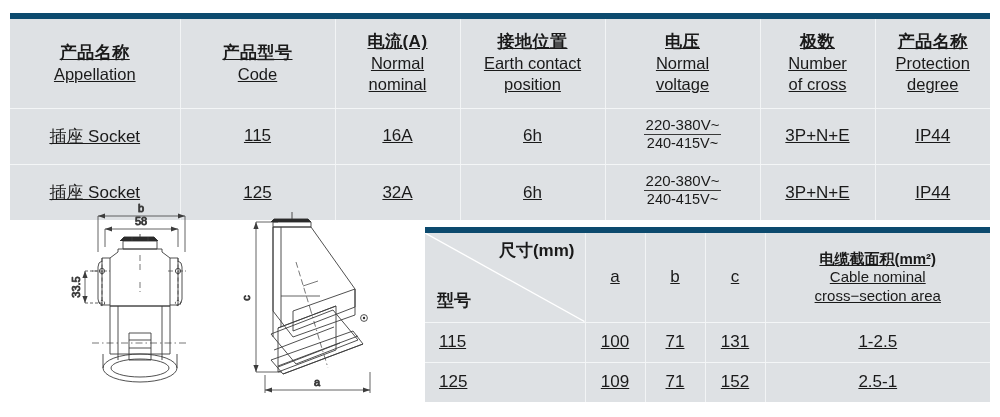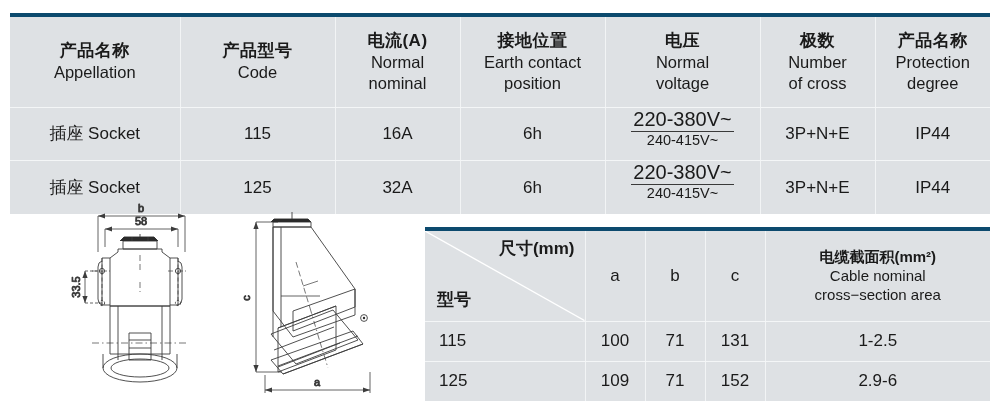--- a/index.html
+++ b/index.html
@@ -11,21 +11,22 @@
     color: #1a1a1a;
     overflow: hidden;
   }
   .page { position: relative; width: 1000px; height: 417px; }
 
   
   .spec-table {
     border-collapse: collapse;
     table-layout: fixed;
     background: #14b8a6;
-    border-top: 4px solid #0c4a6e;
+    border-top: 6px solid #0c4a6e;
+    text-decoration: underline;
   }
   .spec-table td, .spec-table th {
     background: #dee1e4;
     border-right: 1px solid #f2f4f5;
     border-bottom: 1px solid #f4f6f7;
     text-align: center;
     vertical-align: middle;
     font-weight: normal;
     color: #1a1a1a;
     padding: 0 4px;
@@ -40,21 +41,21 @@
     left: 10px; top: 13px;
     width: 980px;
   }
   #top-table th { height: 92px; line-height: 1.28; font-size: 16.5px; }
   #top-table th .cn { font-size: 17px; font-weight: bold; letter-spacing: .5px; }
   #top-table td { height: 36px; font-size: 17px; }
   .hdr-line { display: block; white-space: nowrap; }
 
   
   .frac { display: inline-block; text-align: center; line-height: 1.1; }
-  .frac .num { display: block; border-bottom: 1px solid #3a3a3a; padding: 0 2px 1px; font-size: 20px; white-space: nowrap; }
+  .frac .num { display: block; border-bottom: 1px solid #3a3a3a; padding: 8px 2px 1px; font-size: 15px; white-space: nowrap; }
   .frac .den { display: block; padding: 1px 2px 12px; font-size: 14.5px; white-space: nowrap; }
 
   
   #dim-table {
     position: absolute;
     left: 425px; top: 227px;
     width: 565px;
   }
   #dim-table th { height: 92px; font-size: 16px; line-height: 1.3; }
   #dim-table td { height: 40px; font-size: 17px; }
@@ -333,18 +334,18 @@
         <td>100</td>
         <td>71</td>
         <td>131</td>
         <td>1-2.5</td>
       </tr>
       <tr>
         <td style="text-align:left; padding-left:14px">125</td>
         <td>109</td>
         <td>71</td>
         <td>152</td>
-        <td>2.9-6</td>
+        <td>2.5-1</td>
       </tr>
     </tbody>
   </table>
 
 </div>
 
 </body></html>

